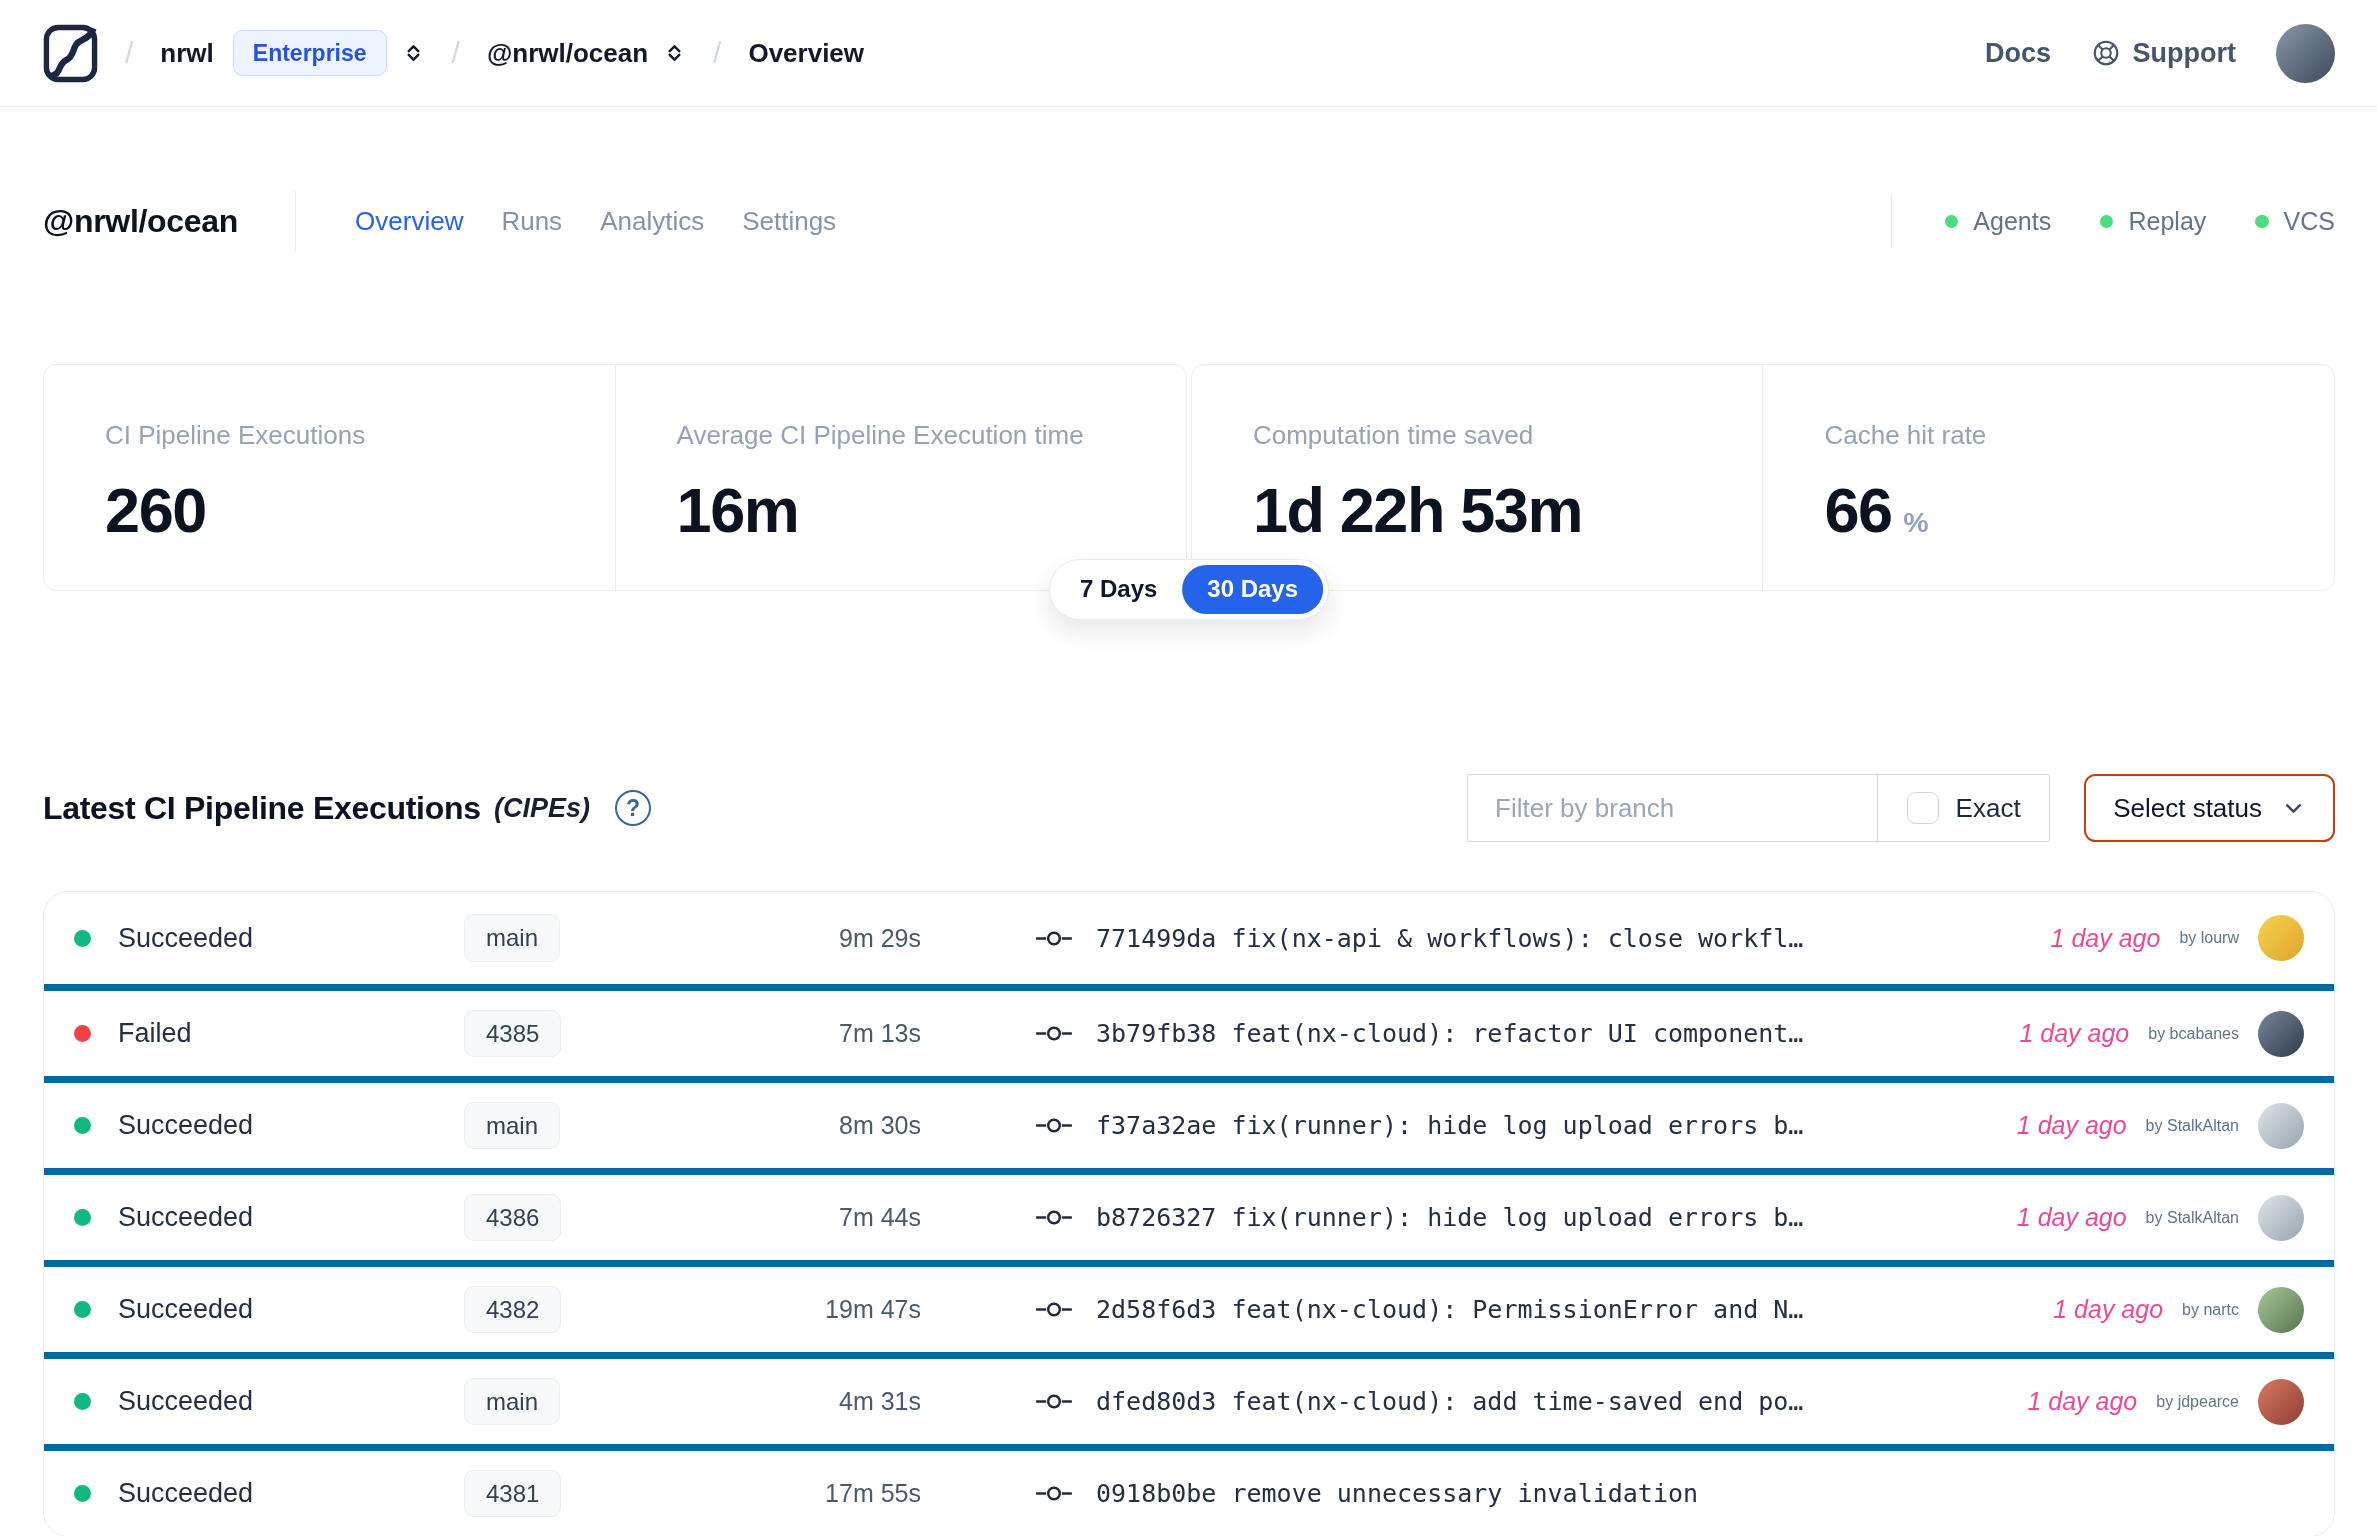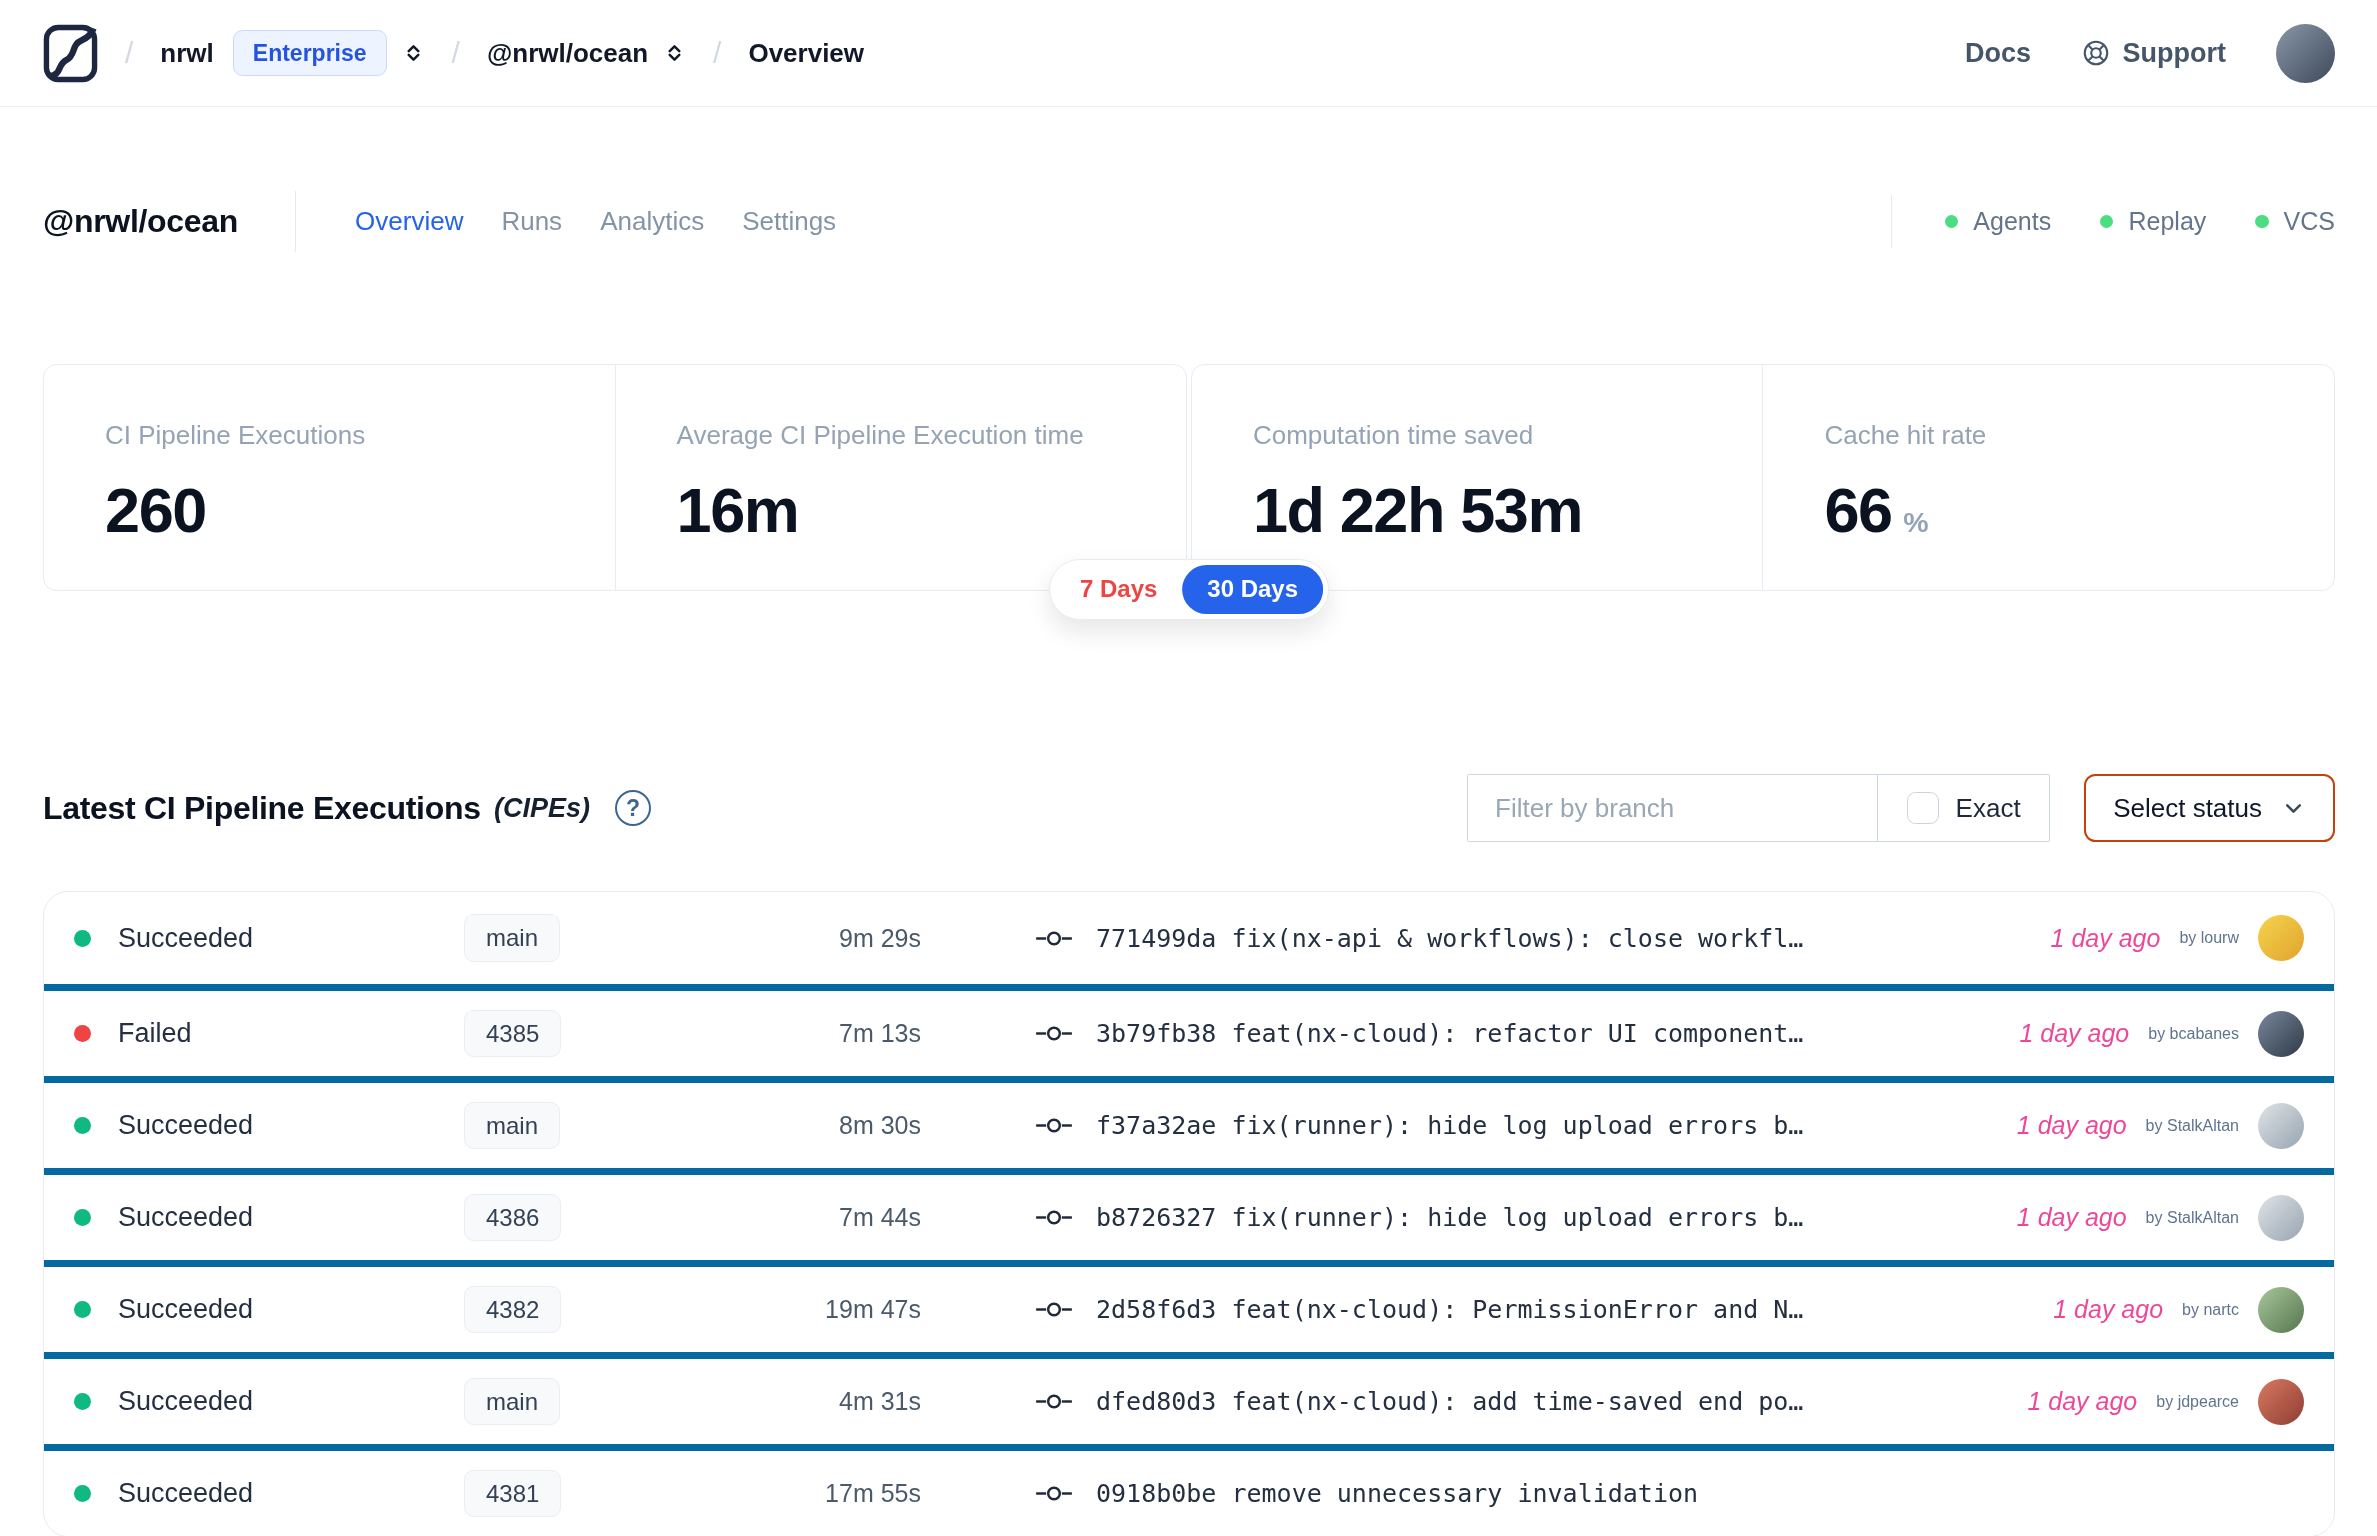--- a/index.html
+++ b/index.html
@@ -8,21 +8,21 @@
 
   
   .navbar { height:107px; border-bottom:1px solid #e9edf3; display:flex; align-items:center; padding:0 43px; }
   .nav-left { display:flex; align-items:center; }
   .logo { width:55px; height:59px; display:inline-flex; cursor:pointer; }
   .bc-slash { color:#d2d9e2; font-size:30px; font-weight:300; margin:0 27px; }
   .bc-item { font-size:26px; font-weight:600; color:#111827; cursor:pointer; }
   .badge-enterprise { margin-left:19px; background:#eef4ff; border:1px solid #c9d9fb; color:#2453dd;
     font-size:23px; font-weight:600; padding:8.6px 19px; border-radius:9.5px; }
   .updown { margin-left:15px; color:#111827; display:inline-flex; cursor:pointer; }
-  .nav-right { margin-left:auto; display:flex; align-items:center; gap:50px; }
+  .nav-right { margin-left:auto; display:flex; align-items:center; gap:40px; }
   .nav-link { font-size:27px; font-weight:600; color:#45566b; display:flex; align-items:center; gap:11.4px; cursor:pointer; }
   .avatar { border-radius:50%; display:inline-block; }
   .user-avatar { width:59px; height:59px; cursor:pointer; }
 
   
   .ws-header { margin:84px 43px 0; height:61px; display:flex; align-items:center; }
   .ws-title { font-size:32px; font-weight:700; color:#0b1220; letter-spacing:-0.3px; }
   .vdiv { width:1px; height:61px; background:#e5eaf0; margin:0 59px 0 57px; }
   .tabs { display:flex; align-items:center; gap:38px; }
   .tab { font-size:26px; font-weight:500; color:#8494a7; cursor:pointer; }
@@ -37,21 +37,21 @@
   .stats-group { flex:1; height:227px; border:1px solid #e7ecf2; border-radius:13.3px; display:flex; background:#fff; }
   .stat-cell { flex:1; padding:55px 38px 0 61px; }
   .stat-cell + .stat-cell { border-left:1px solid #e7ecf2; }
   .stat-label { font-size:26px; font-weight:500; color:#95a3b4; }
   .stat-value { margin-top:23px; font-size:63px; font-weight:800; color:#0b1220; letter-spacing:-1.4px; }
   .stat-suffix { font-size:28.5px; font-weight:600; color:#94a3b8; margin-left:11.4px; letter-spacing:0; }
 
   .range-toggle { position:absolute; left:50%; bottom:-28.5px; transform:translateX(-50%);
     background:#fff; border:1px solid #e7ecf2; border-radius:950px; display:flex; align-items:center;
     padding:4.8px; box-shadow:0 11.4px 25px rgba(15,23,42,.10); }
-  .range-opt { font-size:24px; font-weight:600; color:#ef4444; padding:10.5px 25px; border-radius:950px; cursor:pointer; white-space:nowrap; }
+  .range-opt { font-size:24px; font-weight:600; color:#0f172a; padding:10.5px 25px; border-radius:950px; cursor:pointer; white-space:nowrap; }
   .range-opt.active { background:var(--accent,#2563eb); color:#fff; }
 
   
   .cipe-header { margin:183px 43px 0; height:68px; display:flex; align-items:center; }
   .cipe-title-group { display:flex; align-items:center; }
   .cipe-title { font-size:32px; font-weight:700; color:#0b1220; letter-spacing:-0.3px; }
   .cipe-sub { font-size:27px; font-weight:600; font-style:italic; color:#16202e; margin-left:13.3px; }
   .help-icon { margin-left:25px; width:36px; height:36px; border:2.4px solid #3d6695; border-radius:50%;
     color:#3d6695; font-size:23px; font-weight:700; display:flex; align-items:center; justify-content:center; cursor:pointer; }
   .cipe-controls { margin-left:auto; display:flex; align-items:center; gap:34px; }

